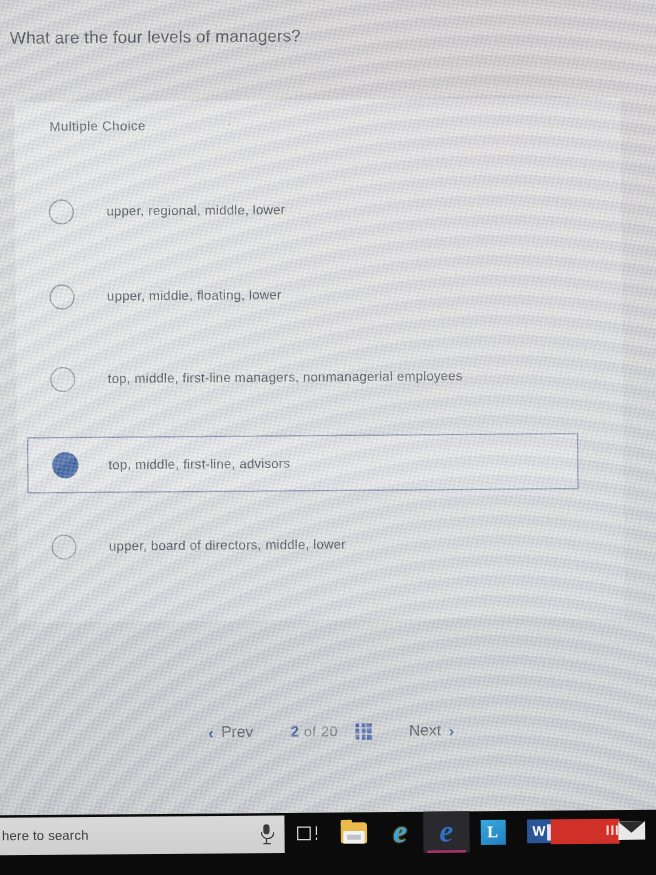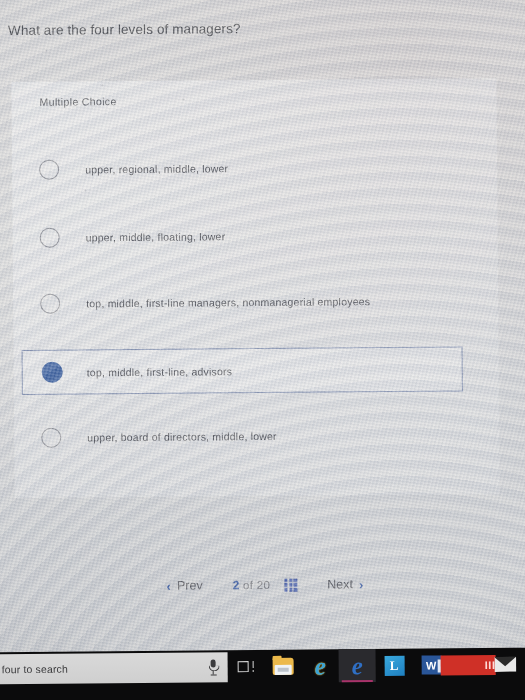--- a/index.html
+++ b/index.html
@@ -397,21 +397,21 @@
     <span class="speck" style="left:184px; top:98px;  width:2px; height:1.5px;"></span>
   </div>
 
   <div id="moire1"></div>
   <div id="moire2"></div>
   <div id="moire3"></div>
   <div id="vignette"></div>
 
   <div id="taskbar">
     <div id="search-box">
-      <span id="search-text">four to search</span>
+      <span id="search-text">here to search</span>
       <span id="mic-icon">
         <span class="cap"></span>
           <span class="arc"></span>
         <span class="stem"></span>
           <span class="base"></span>
       </span>
     </div>
 
     <div id="tray">
       <div class="tb-item">

